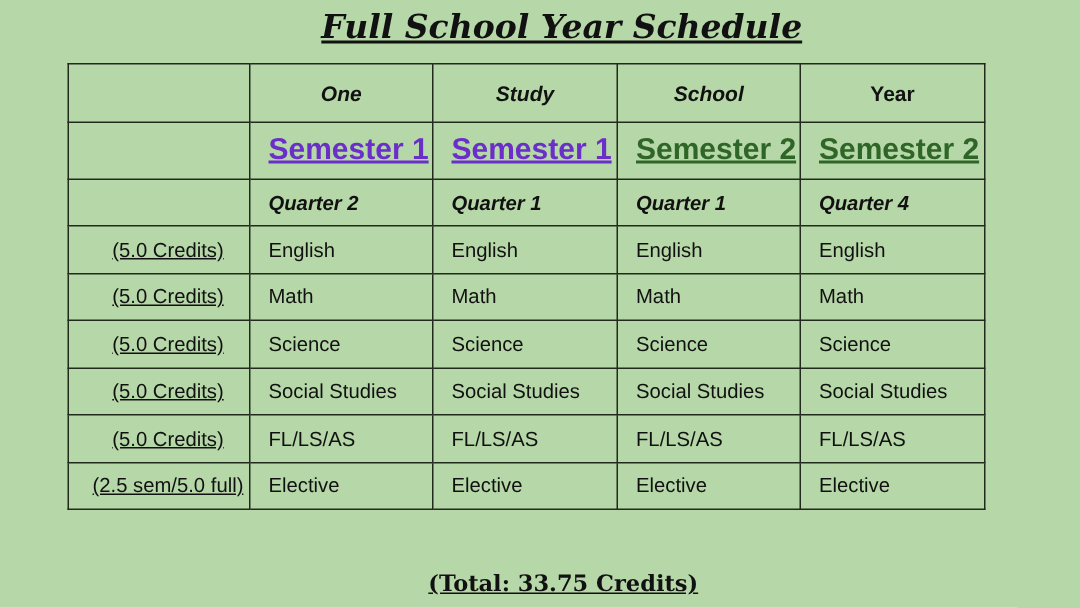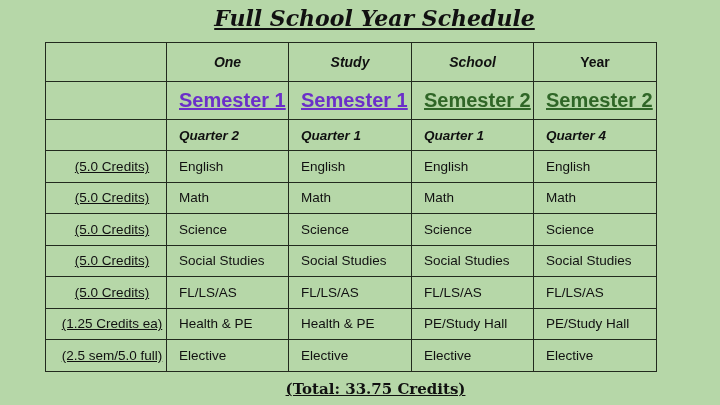--- a/index.html
+++ b/index.html
@@ -134,27 +134,20 @@
         <td class="green-body">Social Studies</td>
       </tr>
       <tr class="r-body">
         <td class="lblcol">(5.0 Credits)</td>
         <td class="purple-body">FL/LS/AS</td>
         <td class="purple-body">FL/LS/AS</td>
         <td class="green-body">FL/LS/AS</td>
         <td class="green-body">FL/LS/AS</td>
       </tr>
       <tr class="r-body">
-        <td class="lblcol">(1.25 Credits ea)</td>
-        <td class="purple-body">Health &amp; PE</td>
-        <td class="purple-body">Health &amp; PE</td>
-        <td class="green-body">PE/Study Hall</td>
-        <td class="green-body">PE/Study Hall</td>
-      </tr>
-      <tr class="r-body">
         <td class="lblcol">(2.5 sem/5.0 full)</td>
         <td class="purple-body">Elective</td>
         <td class="purple-body">Elective</td>
         <td class="green-body">Elective</td>
         <td class="green-body">Elective</td>
       </tr>
     </tbody>
   </table>
 
   <div class="footer">(Total: 33.75 Credits)</div>

